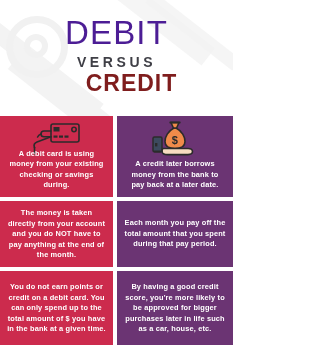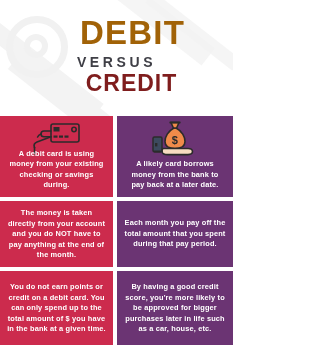--- a/index.html
+++ b/index.html
@@ -63,25 +63,24 @@
     width: 233px;
     height: 116px;
     z-index: 2;
   }
   .title-debit {
     position: absolute;
     left: 0; top: 16px;
     width: 233px;
     text-align: center;
     font-size: 33px;
-    font-weight: bold;
+    font-weight: normal;
     letter-spacing: 1.2px;
     line-height: 1;
-    color: #a16207;
-    padding-left: 16px;
+    color: #4c1d95;
   }
   .title-versus {
     position: absolute;
     left: 0; top: 55px;
     width: 233px;
     text-align: center;
     font-size: 14px;
     font-weight: bold;
     letter-spacing: 3.6px;
     line-height: 1;
@@ -202,21 +201,21 @@
           <path d="M22.2 3.5 L31.8 3.5" stroke="#2b2b2b" stroke-width="1.8" stroke-linecap="round"></path>
           <text x="27" y="25" font-family="Liberation Sans, sans-serif" font-size="11" font-weight="bold" fill="#2b2b2b" text-anchor="middle">$</text>
 
           <rect x="5" y="18" width="9" height="15" rx="1.4" fill="#3c4a5e" stroke="#2b2b2b" stroke-width="1.5"></rect>
           <rect x="7" y="24" width="2.4" height="3.4" fill="#2b2b2b"></rect>
 
           <path d="M15 29.5 L40 29.5 C43 29.5 44.5 31 44.5 32.6 C44.5 34.4 43 35.6 40 35.6 L20 35.6 C16 35.6 14 34 14 32.2 C14 30.8 14.5 30 15 29.5 Z" fill="#f7dcc0" stroke="#2b2b2b" stroke-width="1.6" stroke-linejoin="round"></path>
           <path d="M14.2 32.2 L6 32.2" stroke="#2b2b2b" stroke-width="1.6" stroke-linecap="round"></path>
         </svg>
       </div>
-      <div class="cell-inner"><span>A likely card </span><b>borrows</b><span> money from the bank to pay back at a later date.</span></div>
+      <div class="cell-inner"><span>A credit later </span><b>borrows</b><span> money from the bank to pay back at a later date.</span></div>
     </div>
 
     <div class="cell col-left row-2 debit">
       <div class="cell-inner">The money is taken directly from your account and you do NOT have to pay anything at the end of the month.</div>
     </div>
     <div class="cell col-right row-2 credit">
       <div class="cell-inner">Each month you pay off the total amount that you spent during that pay period.</div>
     </div>
 
     <div class="cell col-left row-3 debit">

